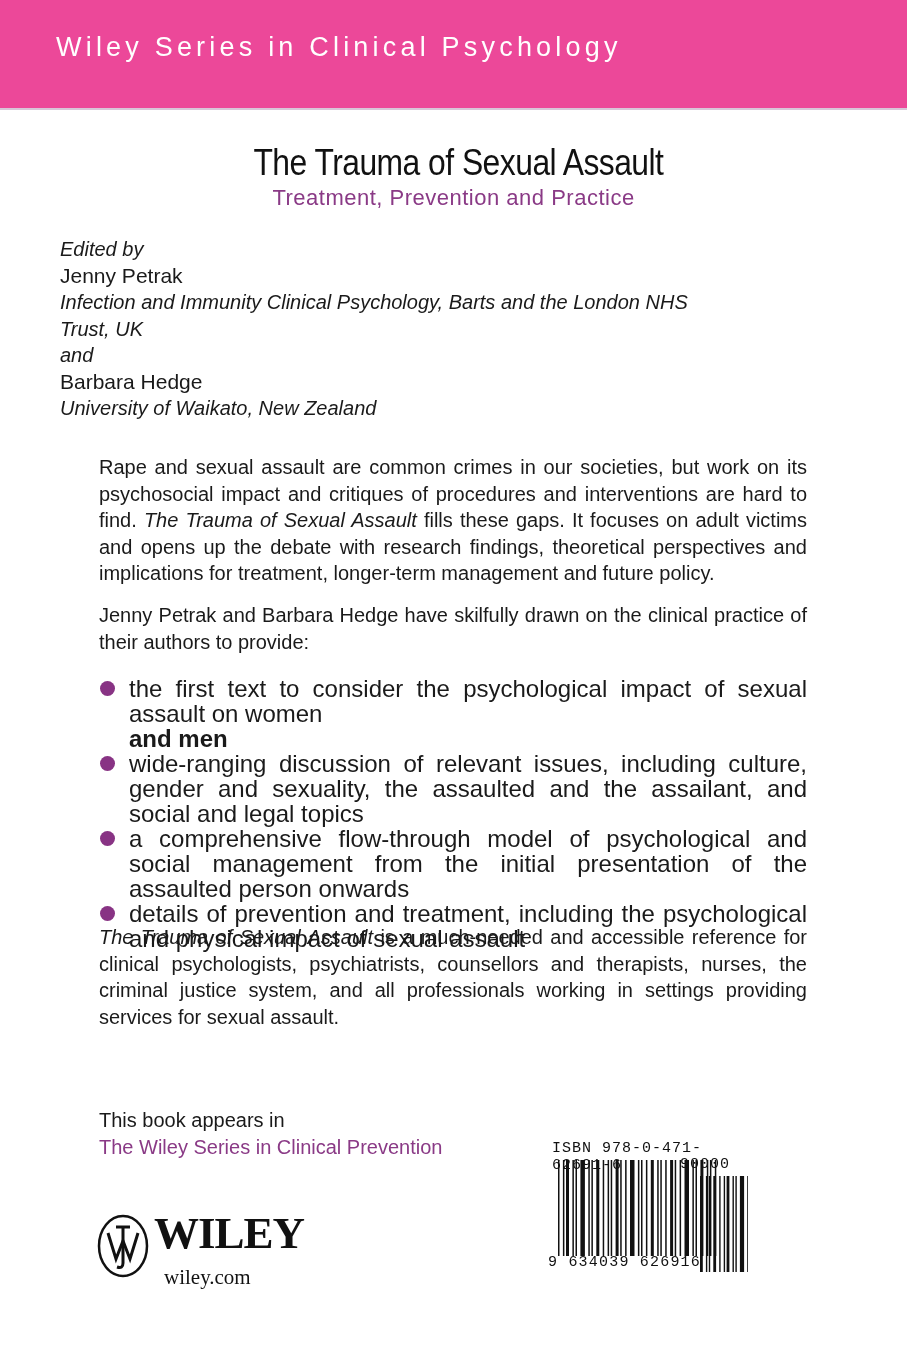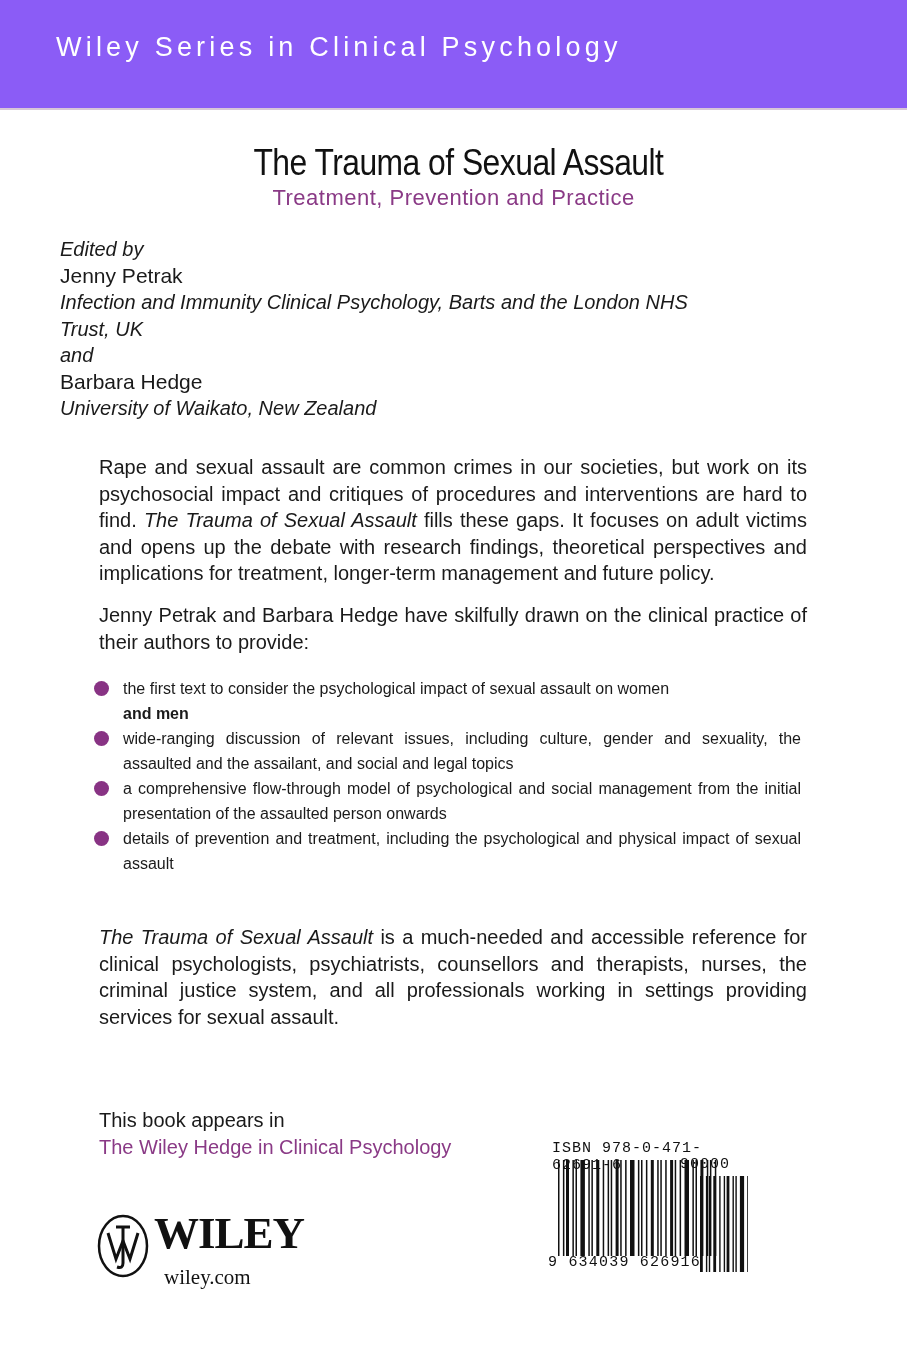--- a/index.html
+++ b/index.html
@@ -3,21 +3,21 @@
 <meta charset="utf-8">
 <style>
   html, body { margin: 0; padding: 0; }
   body {
     width: 907px; height: 1360px; position: relative; overflow: hidden;
     background: #ffffff; color: #1a1a1a;
     font-family: "Liberation Sans", sans-serif;
   }
   .banner {
     position: absolute; left: 0; top: 0; width: 907px; height: 108px;
-    background: #8b5cf6;
+    background: #ec4899;
   }
   .banner-title {
     position: absolute; left: 56px; top: 32px;
     color: #ffffff; font-size: 27px; letter-spacing: 4.2px;
     font-family: "Liberation Sans", sans-serif;
   }
   .banner-rule {
     position: absolute; left: 0; top: 108px; width: 907px; height: 2px; background: #d8c6d8;
   }
   .title-block { position: absolute; left: 0; top: 142px; width: 907px; text-align: center; }
@@ -35,21 +35,21 @@
   .editors .name { font-size: 21px; }
   .body-text {
     position: absolute; left: 99px; width: 708px;
     font-family: "Liberation Sans Narrow", "Liberation Sans", sans-serif;
     font-size: 20px; line-height: 26.5px; text-align: justify; color: #1a1a1a;
   }
   .p1 { top: 454px; }
   .p2 { top: 602px; }
   .p3 { top: 900px; margin-top: 24px; }
   .body-text em { font-style: italic; }
-  .bullets { position: absolute; left: 93px; top: 676px; width: 708px; margin: 0; padding: 0; list-style: none; font-size: 16px; line-height: 25px; color: #1a1a1a; }
+  .bullets { position: absolute; left: 99px; top: 676px; width: 708px; margin: 0; padding: 0; list-style: none; font-size: 24px; line-height: 25px; color: #1a1a1a; }
   .bullets li { position: relative; padding-left: 30px; text-align: justify; margin-bottom: 0; }
   .bullet-dot { position: absolute; left: 1px; top: 5px; width: 15px; height: 15px; border-radius: 50%; background: #883384; }
   .bullets b { font-weight: bold; }
   .series-note { position: absolute; left: 99px; top: 1107px; font-size: 20px; line-height: 27px; }
   .series-note .link { color: #8a3a86; }
   .logo { position: absolute; left: 96px; top: 1213px; width: 240px; height: 80px; }
   .logo-word { position: absolute; left: 58px; top: -6px; font-family: "Liberation Serif", serif; font-weight: bold; font-size: 45px; letter-spacing: -1px; color: #111; }
   .logo-url { position: absolute; left: 68px; top: 52px; font-family: "Liberation Serif", serif; font-size: 21px; color: #111; }
   .barcode-wrap { position: absolute; left: 548px; top: 1142px; width: 200px; height: 132px; }
   .isbn-text { position: absolute; left: 4px; top: -2px; font-family: "Liberation Mono", monospace; font-size: 15px; letter-spacing: 1px; color: #111; }
@@ -95,21 +95,21 @@
   <li><span class="bullet-dot"></span><span>details of prevention and treatment, including the psychological and physical impact of sexual assault</span></li>
 </ul>
 
 <div class="body-text p3">
   <em>The Trauma of Sexual Assault</em>
   <span>is a much-needed and accessible reference for clinical psychologists, psychiatrists, counsellors and therapists, nurses, the criminal justice system, and all professionals working in settings providing services for sexual assault.</span>
 </div>
 
 <div class="series-note">
   <div>This book appears in</div>
-  <div class="link">The Wiley Hedge in Clinical Psychology</div>
+  <div class="link">The Wiley Series in Clinical Prevention</div>
 </div>
 
 <div class="logo">
   <svg width="56" height="66" viewBox="0 0 56 66" style="position:absolute;left:0;top:0;">
     <ellipse cx="27" cy="33" rx="24" ry="30" fill="none" stroke="#111" stroke-width="2.5"></ellipse>
     <path d="M12 20 L20 46 L27 28 L34 46 L42 20" fill="none" stroke="#111" stroke-width="3"></path>
     <path d="M20 14 L34 14 M27 14 L27 50 Q27 56 21 54" fill="none" stroke="#111" stroke-width="3"></path>
   </svg>
   <div class="logo-word">WILEY</div>
   <div class="logo-url">wiley.com</div>

